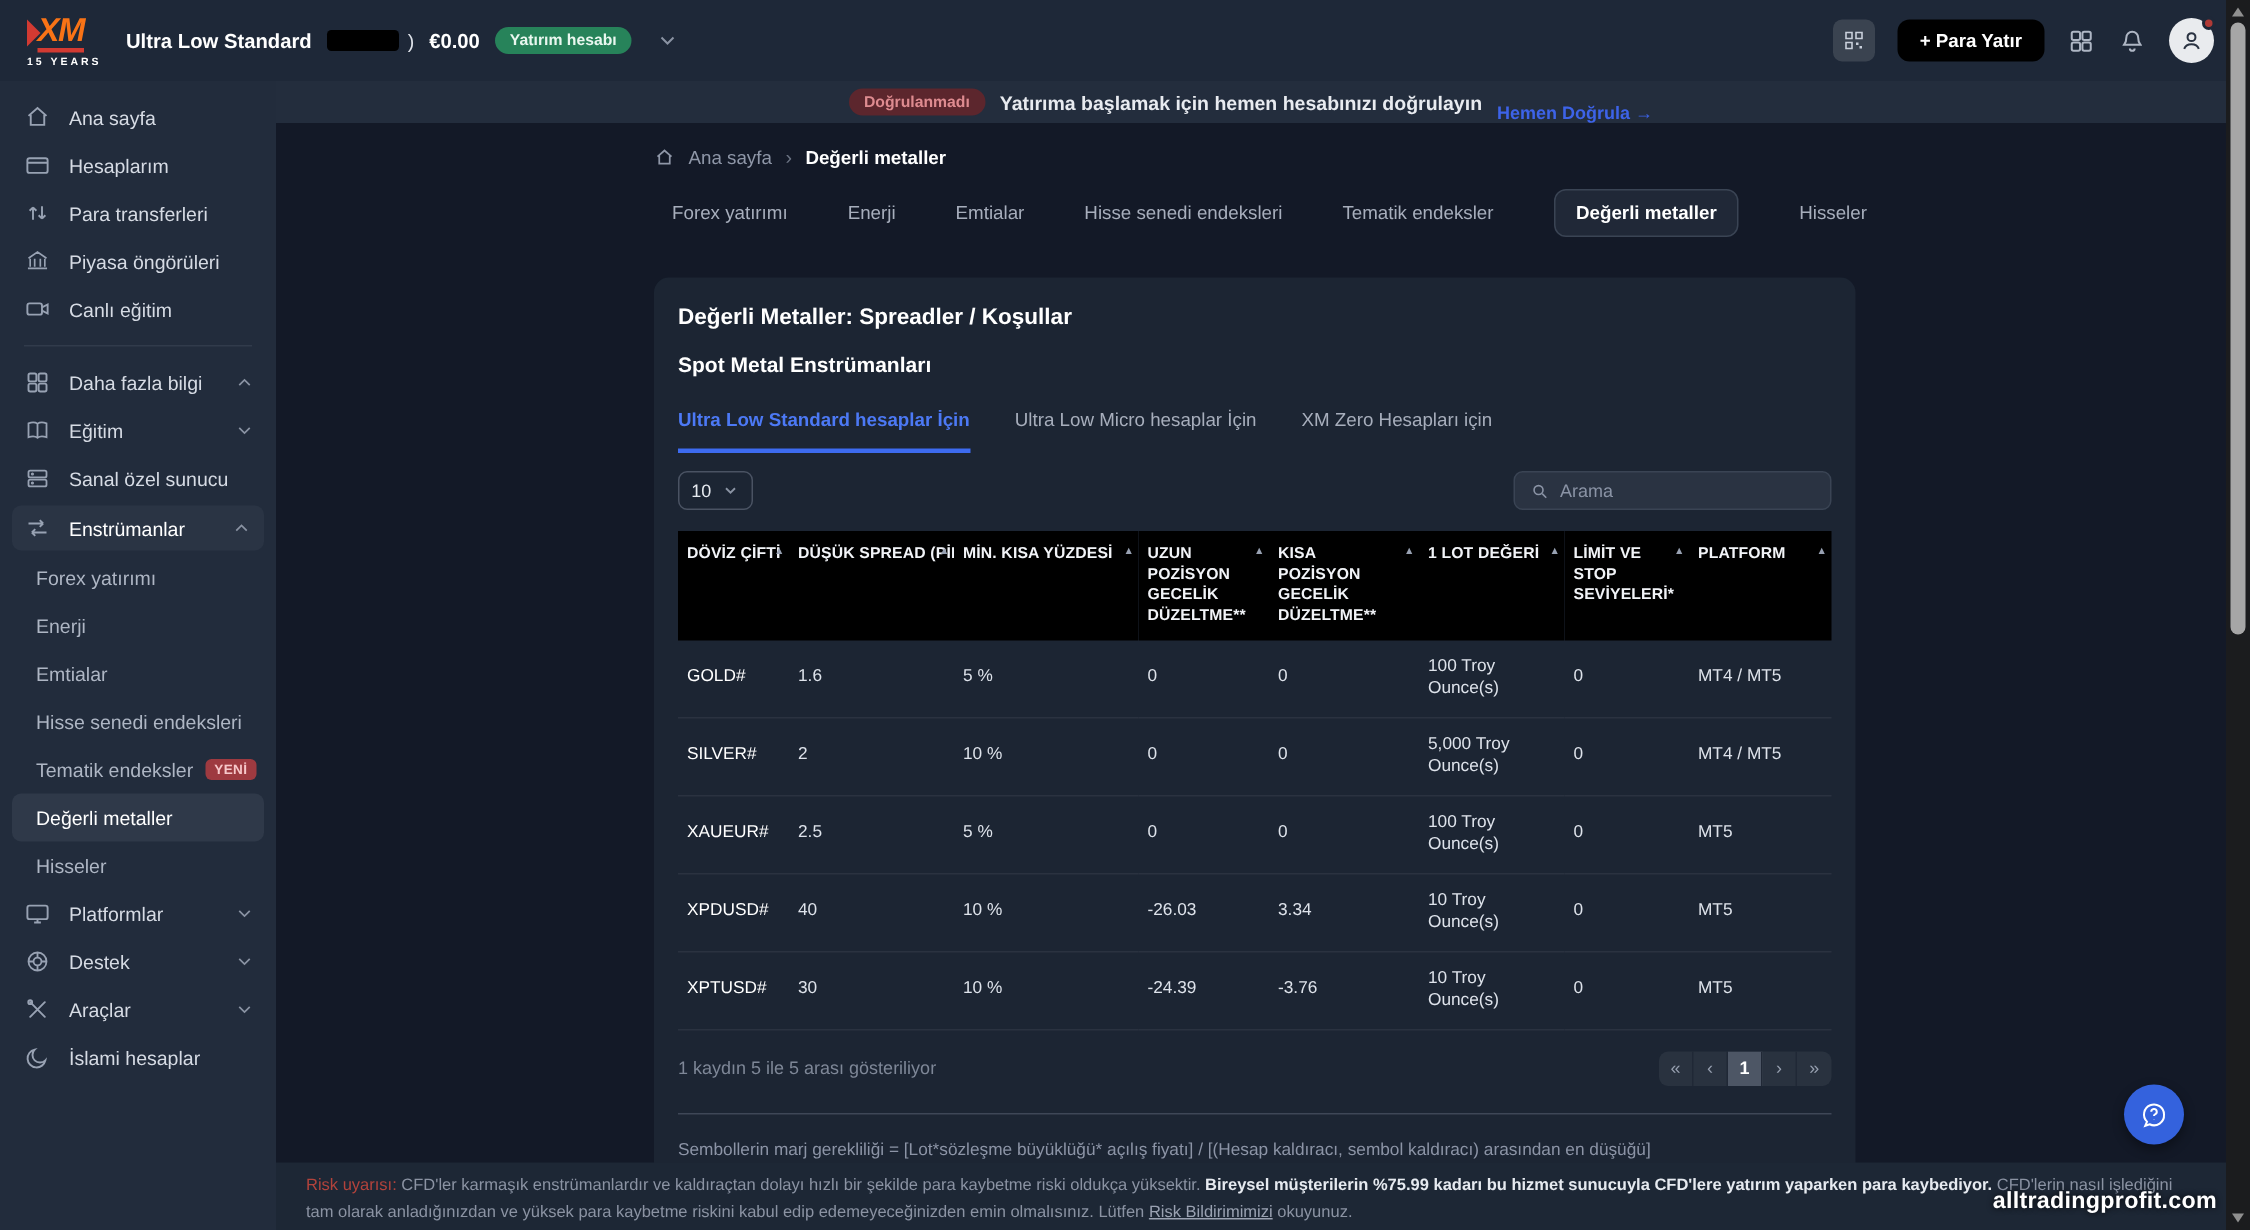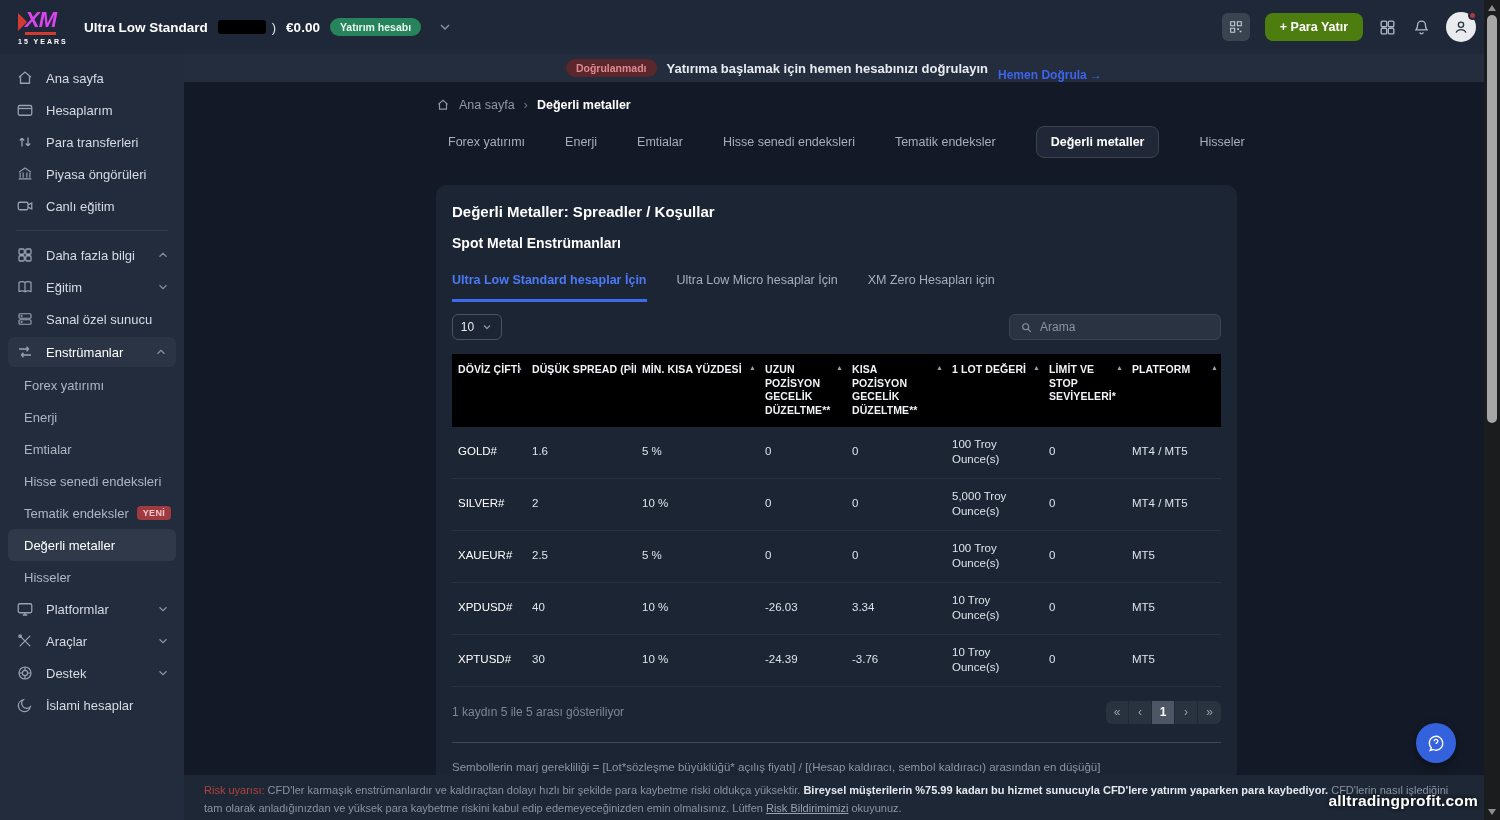--- a/index.html
+++ b/index.html
@@ -5,33 +5,33 @@
   * { margin:0; padding:0; box-sizing:border-box; }
   html,body { width:1500px; height:820px; background:#0f141f; }
   body { font-family:"Liberation Sans", sans-serif; }
   .root { position:relative; width:1500px; height:820px; overflow:hidden; background:#131927; }
 
   
   .topbar { position:absolute; left:0; top:0; width:1500px; height:54px; background:#1e2838; display:flex; align-items:center; z-index:5; }
   .logo { margin-left:18px; width:58px; cursor:pointer; }
   .logo-mark { display:flex; align-items:center; }
   .logo-chev { width:0; height:0; border-top:9px solid transparent; border-bottom:9px solid transparent; border-left:9px solid #d23a32; margin-right:-2px; }
-  .logo-xm { color:#d946ef; font-weight:800; font-size:22px; font-style:italic; letter-spacing:-1px; line-height:1; border-bottom:3px solid #d23a32; padding-bottom:1px;}
+  .logo-xm { color:#f97316; font-weight:800; font-size:22px; font-style:italic; letter-spacing:-1px; line-height:1; border-bottom:3px solid #d23a32; padding-bottom:1px;}
   .logo-years { color:#fff; font-size:7px; font-weight:700; letter-spacing:2px; margin-top:3px; }
   .acct { position:absolute; left:84px; top:0; height:54px; display:flex; align-items:center; gap:10px; cursor:pointer; }
   .acct-type { color:#fff; font-size:13.5px; font-weight:700; }
   .redacted { width:48px; height:14px; background:#000; border-radius:3px; display:inline-block; }
   .acct-paren { color:#dfe3ea; font-size:13px; margin-left:-4px; }
   .acct-bal { color:#fff; font-size:13.5px; font-weight:700; }
   .acct-badge { background:#27835a; color:#e9f7ef; font-size:10.5px; font-weight:600; padding:3px 10px; border-radius:10px; }
   .chev-ic { width:16px; height:16px; color:#8a93a3; margin-left:6px; }
   .topbar-right { position:absolute; right:24px; top:0; height:54px; display:flex; align-items:center; gap:15px; }
   .iconbtn-sq { width:28px; height:28px; background:#3a4350; border-radius:6px; display:flex; align-items:center; justify-content:center; color:#c9d0db; cursor:pointer; }
   .iconbtn-sq svg { width:16px; height:16px; }
-  .deposit-btn { height:28px; background:#4d7c0f; color:#ffffff; border:none; border-radius:8px; font-size:12.5px; font-weight:700; padding:0 15px; cursor:pointer; font-family:"Liberation Sans",sans-serif; }
+  .deposit-btn { height:28px; background:#000000; color:#ffffff; border:none; border-radius:8px; font-size:12.5px; font-weight:700; padding:0 15px; cursor:pointer; font-family:"Liberation Sans",sans-serif; }
   .top-ic { width:19px; height:19px; color:#aeb6c4; cursor:pointer; }
   .avatar { position:relative; width:30px; height:30px; border-radius:50%; background:#e9ebee; display:flex; align-items:center; justify-content:center; color:#2a3342; cursor:pointer; }
   .avatar svg { width:18px; height:18px; }
   .avatar-dot { position:absolute; right:-1px; top:-1px; width:9px; height:9px; border-radius:50%; background:#b03a36; border:2px solid #1e2838; }
 
   
   .sidebar { position:absolute; left:0; top:54px; width:184px; bottom:0; background:#222c3c; padding-top:8px; z-index:4; }
   .side-item { height:32px; display:flex; align-items:center; gap:12px; padding:0 14px 0 16px; color:#d6dbe4; font-size:13px; cursor:pointer; }
   .side-item .s-ic { width:18px; height:18px; color:#98a2b3; flex:0 0 18px; }
   .side-item .s-chev { width:14px; height:14px; color:#8a93a3; margin-left:auto; }
@@ -260,36 +260,36 @@
       <svg class="s-ic" viewBox="0 0 24 24" fill="none" stroke="currentColor" stroke-width="1.7">
           <rect x="3" y="5" width="18" height="12" rx="2"></rect>
           <path d="M9 20h6M12 17v3"></path>
         </svg>
       <span>Platformlar</span>
       <svg class="s-chev" viewBox="0 0 24 24" fill="none" stroke="currentColor" stroke-width="2">
           <path d="M6 9l6 6 6-6"></path>
         </svg>
     </div>
     <div class="side-item">
-      <svg class="s-ic" viewBox="0 0 24 24" fill="none" stroke="currentColor" stroke-width="1.7" stroke-linecap="round">
-          <path d="M5.5 18.5L18.5 5.5M5.5 5.5l13 13"></path>
-          <circle cx="5.5" cy="5.5" r="1.7"></circle>
-        </svg>
-      <span>Araçlar</span>
-      <svg class="s-chev" viewBox="0 0 24 24" fill="none" stroke="currentColor" stroke-width="2">
-          <path d="M6 9l6 6 6-6"></path>
-        </svg>
-    </div>
-    <div class="side-item">
       <svg class="s-ic" viewBox="0 0 24 24" fill="none" stroke="currentColor" stroke-width="1.6">
           <circle cx="12" cy="12" r="8"></circle>
           <circle cx="12" cy="12" r="3.5"></circle>
           <path d="M12 4v4.5M12 15.5V20M4 12h4.5M15.5 12H20"></path>
         </svg>
       <span>Destek</span>
+      <svg class="s-chev" viewBox="0 0 24 24" fill="none" stroke="currentColor" stroke-width="2">
+          <path d="M6 9l6 6 6-6"></path>
+        </svg>
+    </div>
+    <div class="side-item">
+      <svg class="s-ic" viewBox="0 0 24 24" fill="none" stroke="currentColor" stroke-width="1.7" stroke-linecap="round">
+          <path d="M5.5 18.5L18.5 5.5M5.5 5.5l13 13"></path>
+          <circle cx="5.5" cy="5.5" r="1.7"></circle>
+        </svg>
+      <span>Araçlar</span>
       <svg class="s-chev" viewBox="0 0 24 24" fill="none" stroke="currentColor" stroke-width="2">
           <path d="M6 9l6 6 6-6"></path>
         </svg>
     </div>
     <div class="side-item">
       <svg class="s-ic" viewBox="0 0 24 24" fill="none" stroke="currentColor" stroke-width="1.7">
           <path d="M19 14.5A8 8 0 1 1 9.5 5a6.5 6.5 0 0 0 9.5 9.5z"></path>
         </svg>
       <span>İslami hesaplar</span>
     </div>

